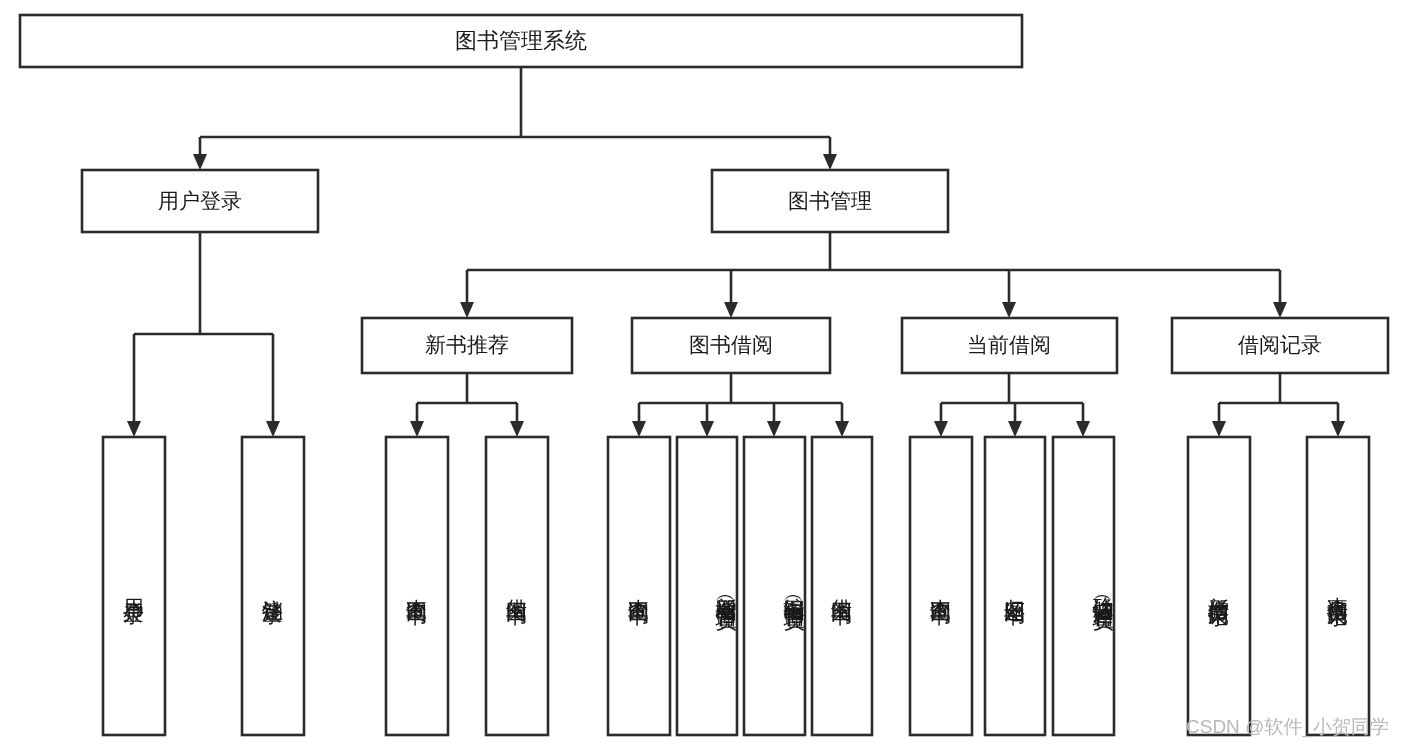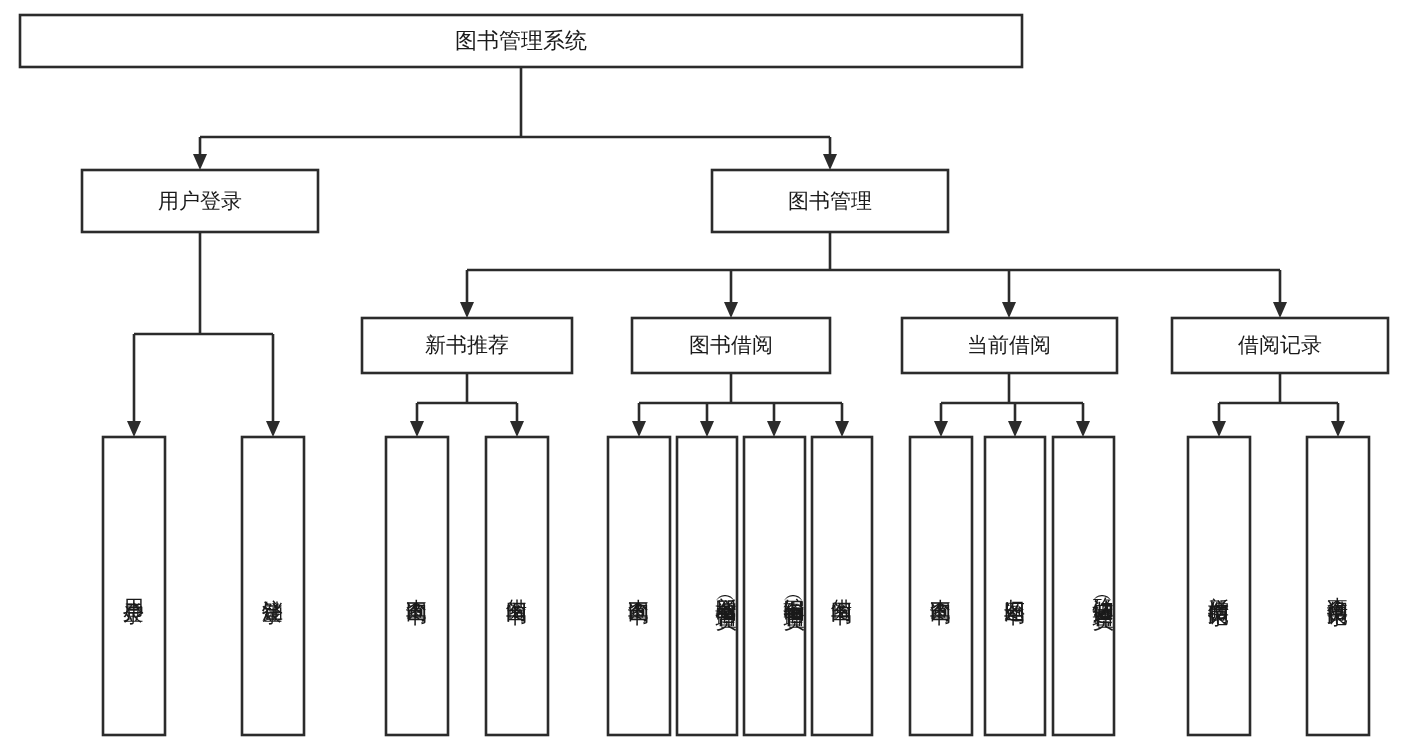--- a/index.html
+++ b/index.html
@@ -219,14 +219,15 @@
   <div class="vlabel" style="left:608px; top:437px; width:62px; height:298px;">查询图书</div>
   <div class="vlabel" style="left:677px; top:437px; width:60px; height:298px; align-items:flex-start; padding-top:6px; box-sizing:border-box;">新增图书（管理员）</div>
   <div class="vlabel" style="left:744px; top:437px; width:61px; height:298px; align-items:flex-start; padding-top:6px; box-sizing:border-box;">编辑图书（管理员）</div>
   <div class="vlabel" style="left:812px; top:437px; width:60px; height:298px;">借阅图书</div>
   <div class="vlabel" style="left:910px; top:437px; width:62px; height:298px;">查询图书</div>
   <div class="vlabel" style="left:985px; top:437px; width:60px; height:298px;">归还图书</div>
   <div class="vlabel" style="left:1053px; top:437px; width:61px; height:298px; align-items:flex-start; padding-top:6px; box-sizing:border-box;">确认归还（管理员）</div>
   <div class="vlabel" style="left:1188px; top:437px; width:62px; height:298px;">新增借阅记录</div>
   <div class="vlabel" style="left:1307px; top:437px; width:62px; height:298px;">查询借阅记录</div>
 
+  <div class="watermark">CSDN @软件_小贺同学</div>
 
 </div>
 
 </body></html>

